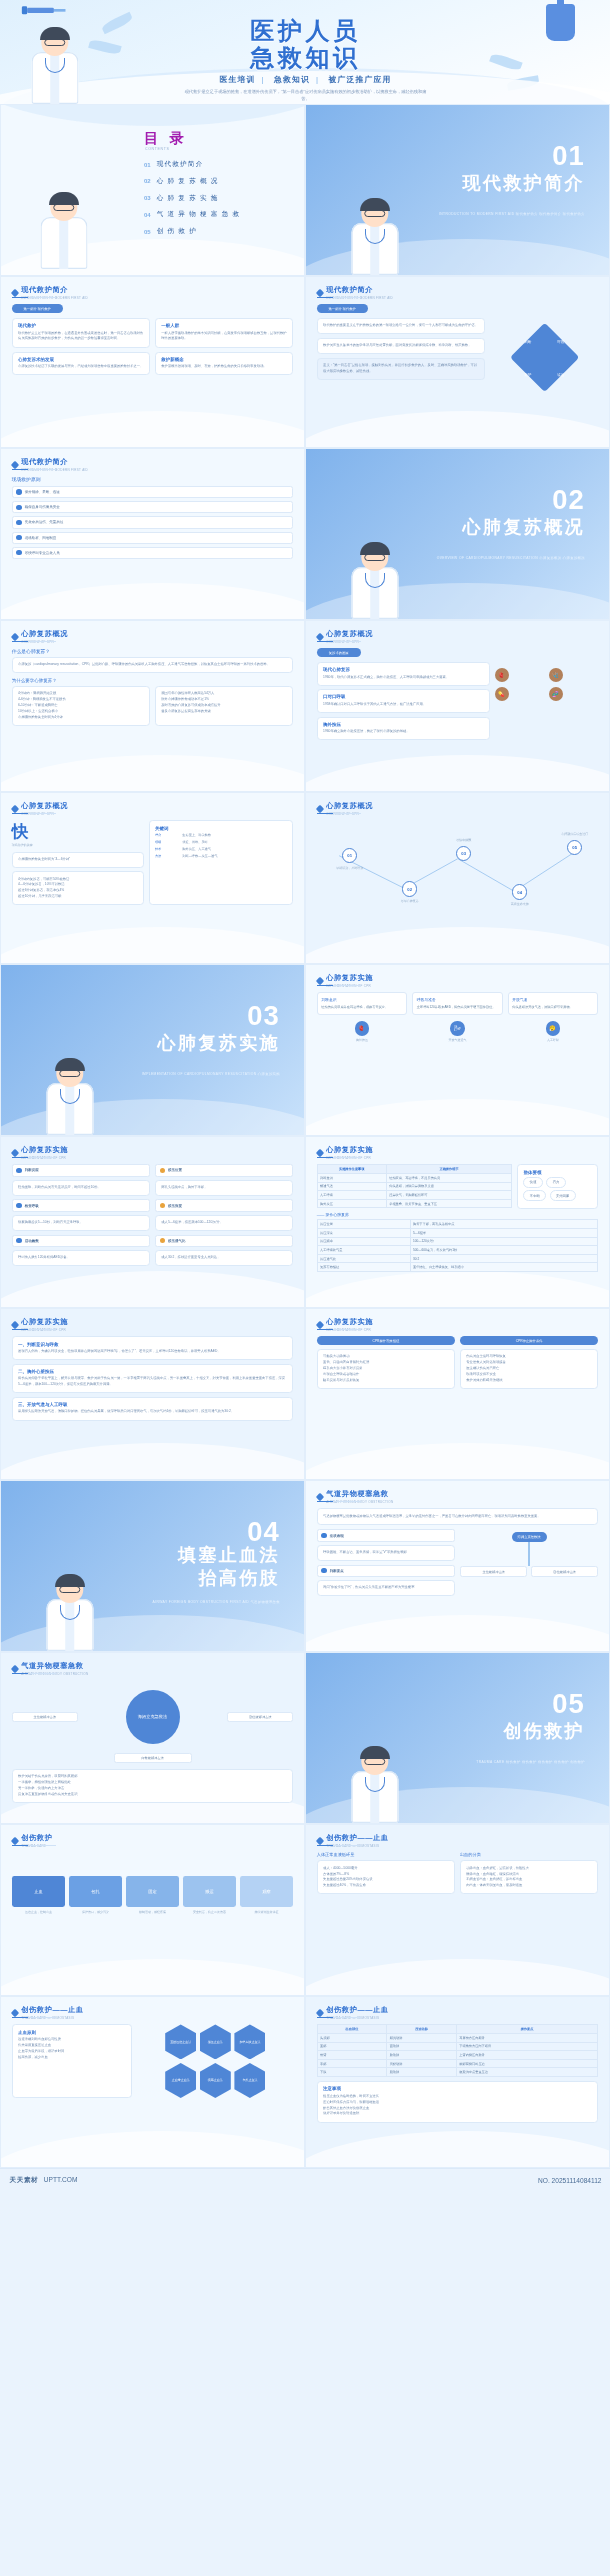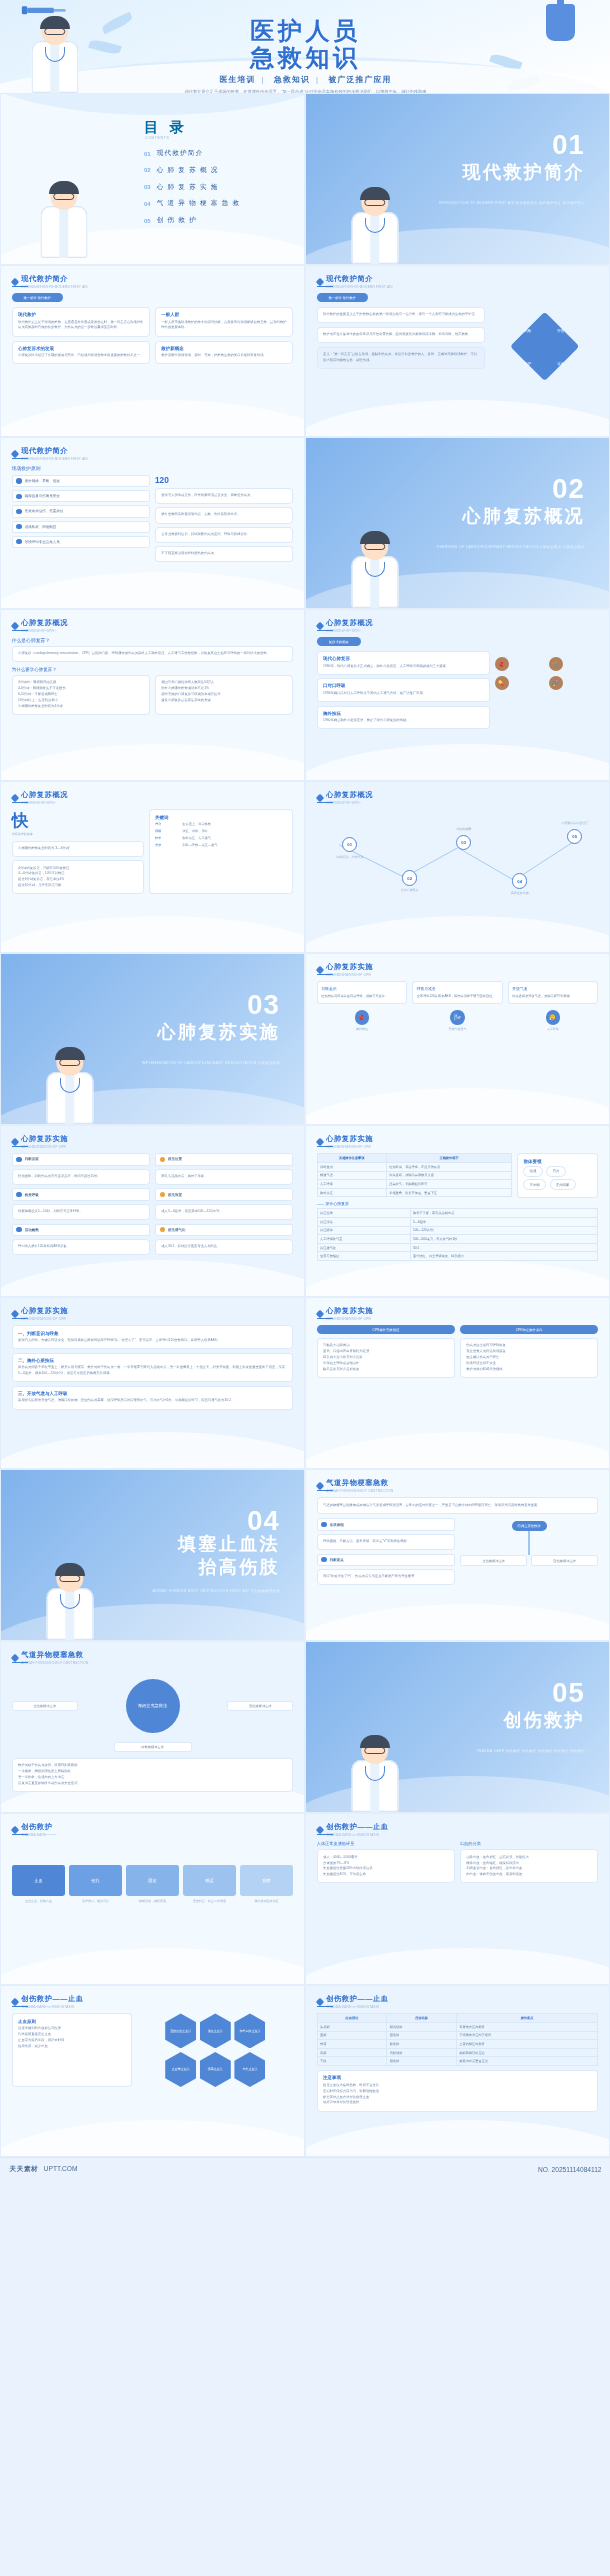--- a/index.html
+++ b/index.html
@@ -11,21 +11,21 @@
   }
   .deck {
     width: 611px;
     display: flex;
     flex-wrap: wrap;
     gap: 0;
   }
   
   .cover {
     width: 611px;
-    height: 93px;
+    height: 104px;
     position: relative;
     background: linear-gradient(160deg, #dff0fd 0%, #eaf6ff 40%, #ffffff 100%);
     overflow: hidden;
   }
   .cover .wave {
     position: absolute; left: 0; bottom: -6px; width: 611px; height: 42px;
     background: #cfe6fb;
     border-radius: 50% 50% 0 0 / 100% 100% 0 0;
     opacity: .55;
   }
@@ -125,21 +125,21 @@
   .sec-title {
     position: absolute; right: 24px; top: 67px; font-size: 18px; color: #ffffff;
     font-weight: bold; letter-spacing: 2.4px; text-align: right; width: 191px; line-height: 1.25;
   }
   .sec-en {
     position: absolute; right: 24px; top: 107px; width: 191px; text-align: right;
     font-size: 3.3px; color: #eaf4ff; letter-spacing: 0.4px; line-height: 1.8; opacity: .95;
   }
   .sec-doc { position: absolute; left: 24px; bottom: 0; width: 89px; height: 119px; }
   
-  .toc-title { position: absolute; left: 143px; top: 24px; font-size: 14.3px; color: #0369a1; font-weight: bold; letter-spacing: 3.6px; }
+  .toc-title { position: absolute; left: 143px; top: 24px; font-size: 14.3px; color: #a21caf; font-weight: bold; letter-spacing: 3.6px; }
   .toc-en { position: absolute; left: 144px; top: 42px; font-size: 3.6px; color: #9ab4d4; letter-spacing: 0.6px; }
   .toc-list { position: absolute; left: 143px; top: 55px; width: 149px; }
   .toc-item { display: flex; align-items: center; gap: 6px; margin-bottom: 7.8px; }
   .toc-item .n { font-size: 6px; color: #7fb0e8; font-weight: bold; }
   .toc-item .t { font-size: 6.6px; color: #2f5f9f; letter-spacing: 1.2px; }
   
   .body-area { position: absolute; left: 10.7px; top: 27.4px; right: 10.7px; bottom: 9.5px; }
   .card {
     background: #ffffff; border: 0.6px solid #dbe9f8; border-radius: 3.6px;
     padding: 4.2px 5.4px; font-size: 3.6px; color: #5c7characters;
@@ -404,35 +404,20 @@
               <span class="dot"></span>
               <span>先救命后治伤、先重后轻</span>
             </div>
           <div class="chip">
               <span class="dot"></span>
               <span>现场取材、因地制宜</span>
             </div>
           <div class="chip">
               <span class="dot"></span>
               <span>尽快呼叫专业急救人员</span>
-            </div>
-        </div>
-        <div class="col">
-          <div style="font-size:8.3px;color:#2f6fd0;font-weight:bold;margin-bottom:3px;">120</div>
-          <div class="card" style="margin-bottom:3px;">
-              <p>发现有人倒地或受伤，应先观察环境是否安全，再靠近伤病员。</p>
-            </div>
-          <div class="card" style="margin-bottom:3px;">
-              <p>拨打急救电话时要说明地点、人数、伤情及联系方式。</p>
-            </div>
-          <div class="card" style="margin-bottom:3px;">
-              <p>在专业救援到达前，持续观察伤病员意识、呼吸与脉搏变化。</p>
-            </div>
-          <div class="card">
-              <p>不可随意搬动疑似脊柱损伤的伤病员。</p>
             </div>
         </div>
       </div>
     </div>
   </div>
 
   <div class="slide dark">
     <div class="s-wave" style="opacity:.35;"></div>
     <div class="sec-doc">
       <div class="doc">

